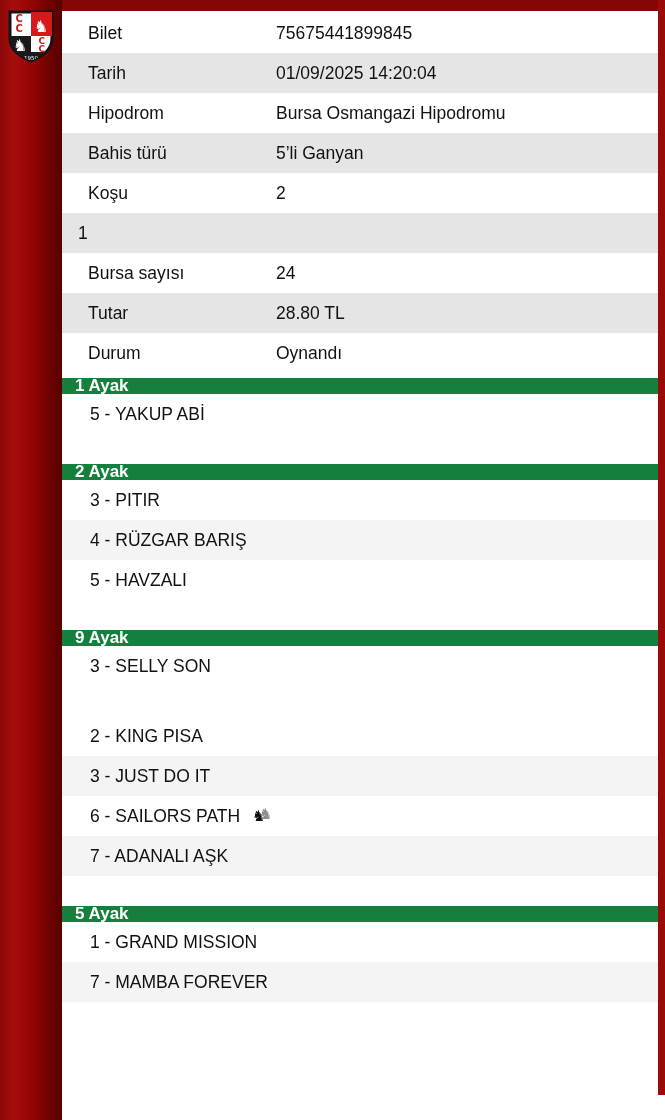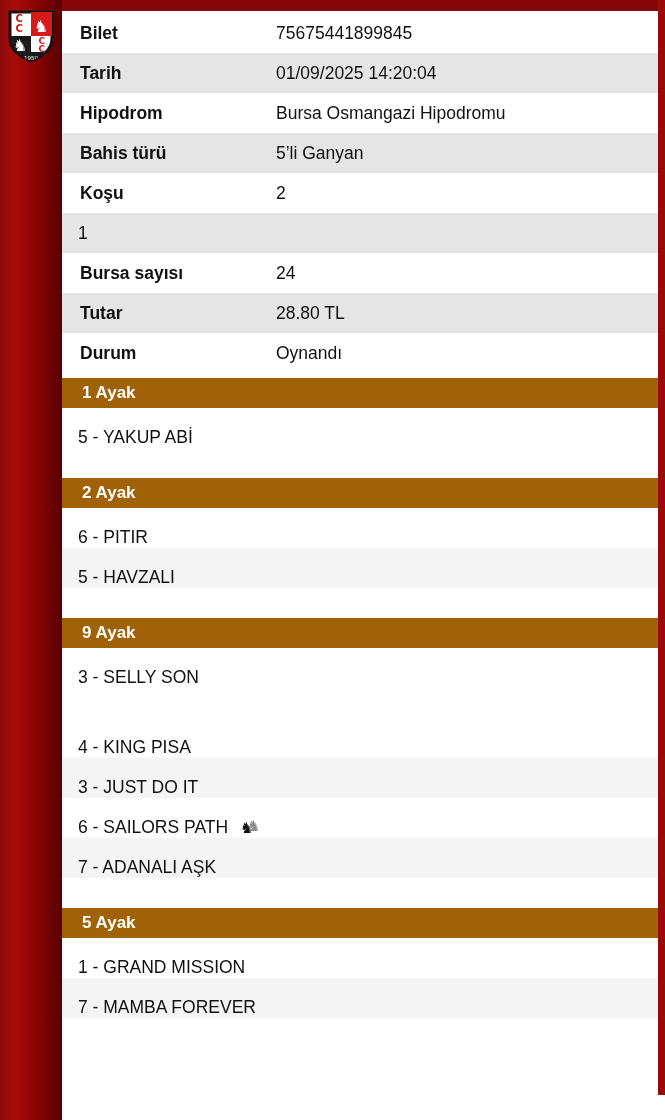--- a/index.html
+++ b/index.html
@@ -36,40 +36,40 @@
     width: 596px;
   }
   .info-table { padding-top: 2px; }
   .info-row {
     height: 40px;
     display: flex; align-items: center;
     font-size: 17.5px;
   }
   .info-table .info-row:nth-child(even) { background: #e5e5e5; }
   .info-label {
-    width: 198px; padding-left: 18px;
-    font-weight: bold;
+    width: 198px; padding-left: 26px;
+    font-weight: normal;
   }
   .info-value { flex: 1; margin-left: 16px; }
   .legs { margin-top: 5px; }
   .leg { margin-bottom: 30px; }
   .leg:last-child { margin-bottom: 0; }
   .leg-header {
-    height: 30px;
-    background: #a16207;
+    height: 16px;
+    background: #15803d;
     color: #ffffff;
     font-weight: bold;
     font-size: 17px;
     display: flex; align-items: center;
-    padding-left: 20px;
+    padding-left: 13px;
   }
   .leg-row {
     height: 40px;
-    display: flex; align-items: flex-end;
-    padding-left: 16px;
+    display: flex; align-items: center;
+    padding-left: 28px;
     font-size: 17.5px;
   }
   .leg-rows .leg-row:nth-child(even) { background: #f4f4f4; }
   .horse-icon {
     position: relative;
     display: inline-block;
     width: 24px; height: 20px;
     margin-left: 12px;
     font-size: 15px;
     line-height: 18px;
@@ -159,42 +159,46 @@
           <div class="leg-row">
     <span>5 - YAKUP ABİ</span>
 
   </div>
         </div>
   </section>
       <section class="leg">
     <div class="leg-header">2 Ayak</div>
     <div class="leg-rows">
           <div class="leg-row">
-    <span>6 - PITIR</span>
+    <span>3 - PITIR</span>
+
+  </div>
+          <div class="leg-row">
+    <span>4 - RÜZGAR BARIŞ</span>
 
   </div>
           <div class="leg-row">
     <span>5 - HAVZALI</span>
 
   </div>
         </div>
   </section>
       <section class="leg">
     <div class="leg-header">9 Ayak</div>
     <div class="leg-rows">
           <div class="leg-row">
     <span>3 - SELLY SON</span>
 
   </div>
         </div>
   </section>
       <section class="leg">
     <div class="leg-rows">
           <div class="leg-row">
-    <span>4 - KING PISA</span>
+    <span>2 - KING PISA</span>
 
   </div>
           <div class="leg-row">
     <span>3 - JUST DO IT</span>
 
   </div>
           <div class="leg-row">
     <span>6 - SAILORS PATH</span>
     <span class="horse-icon">
       <span class="h-gray">♞</span>

